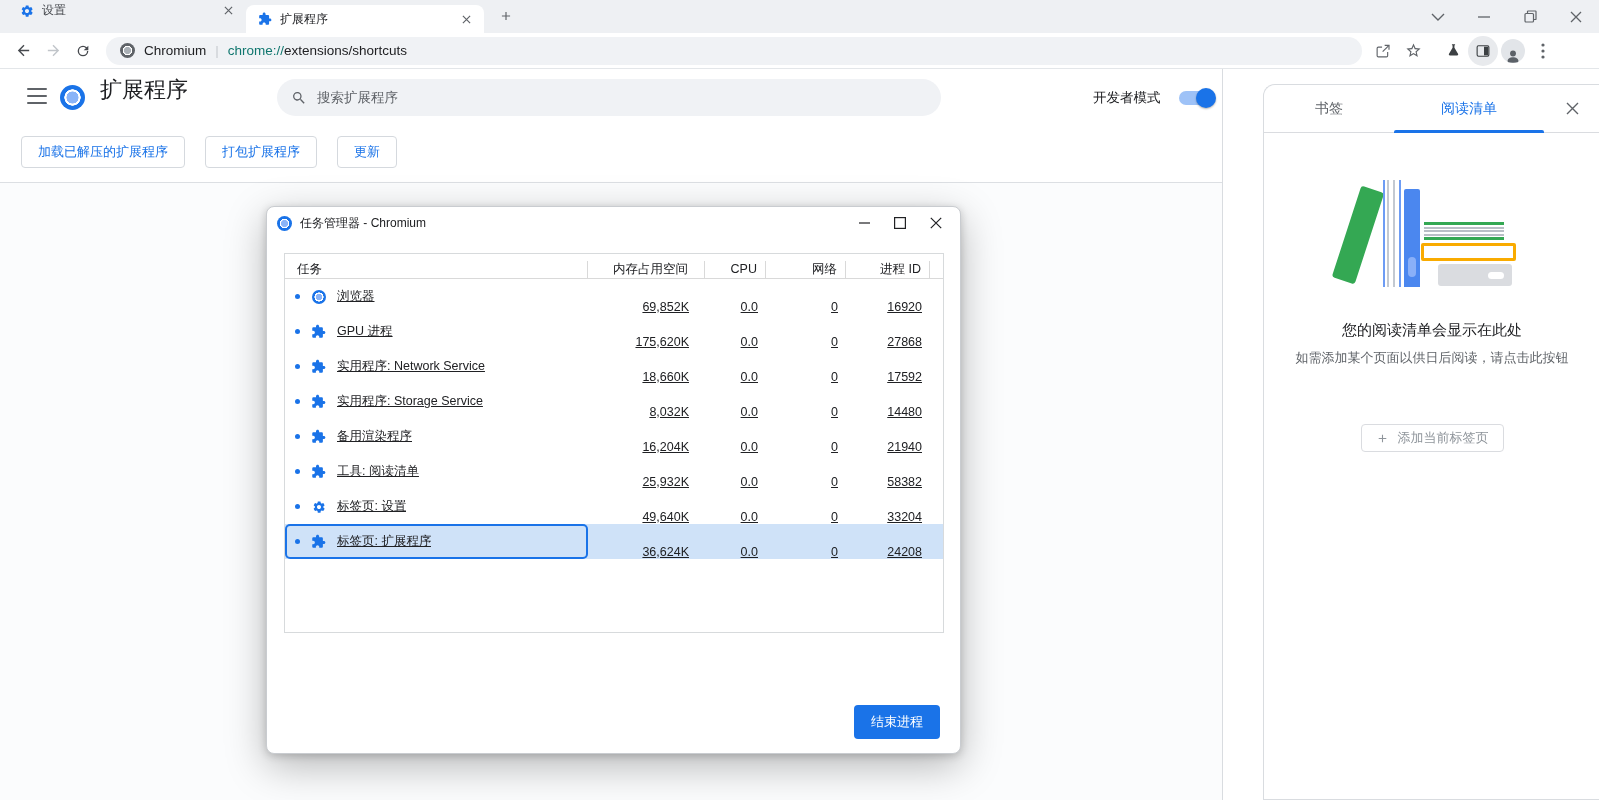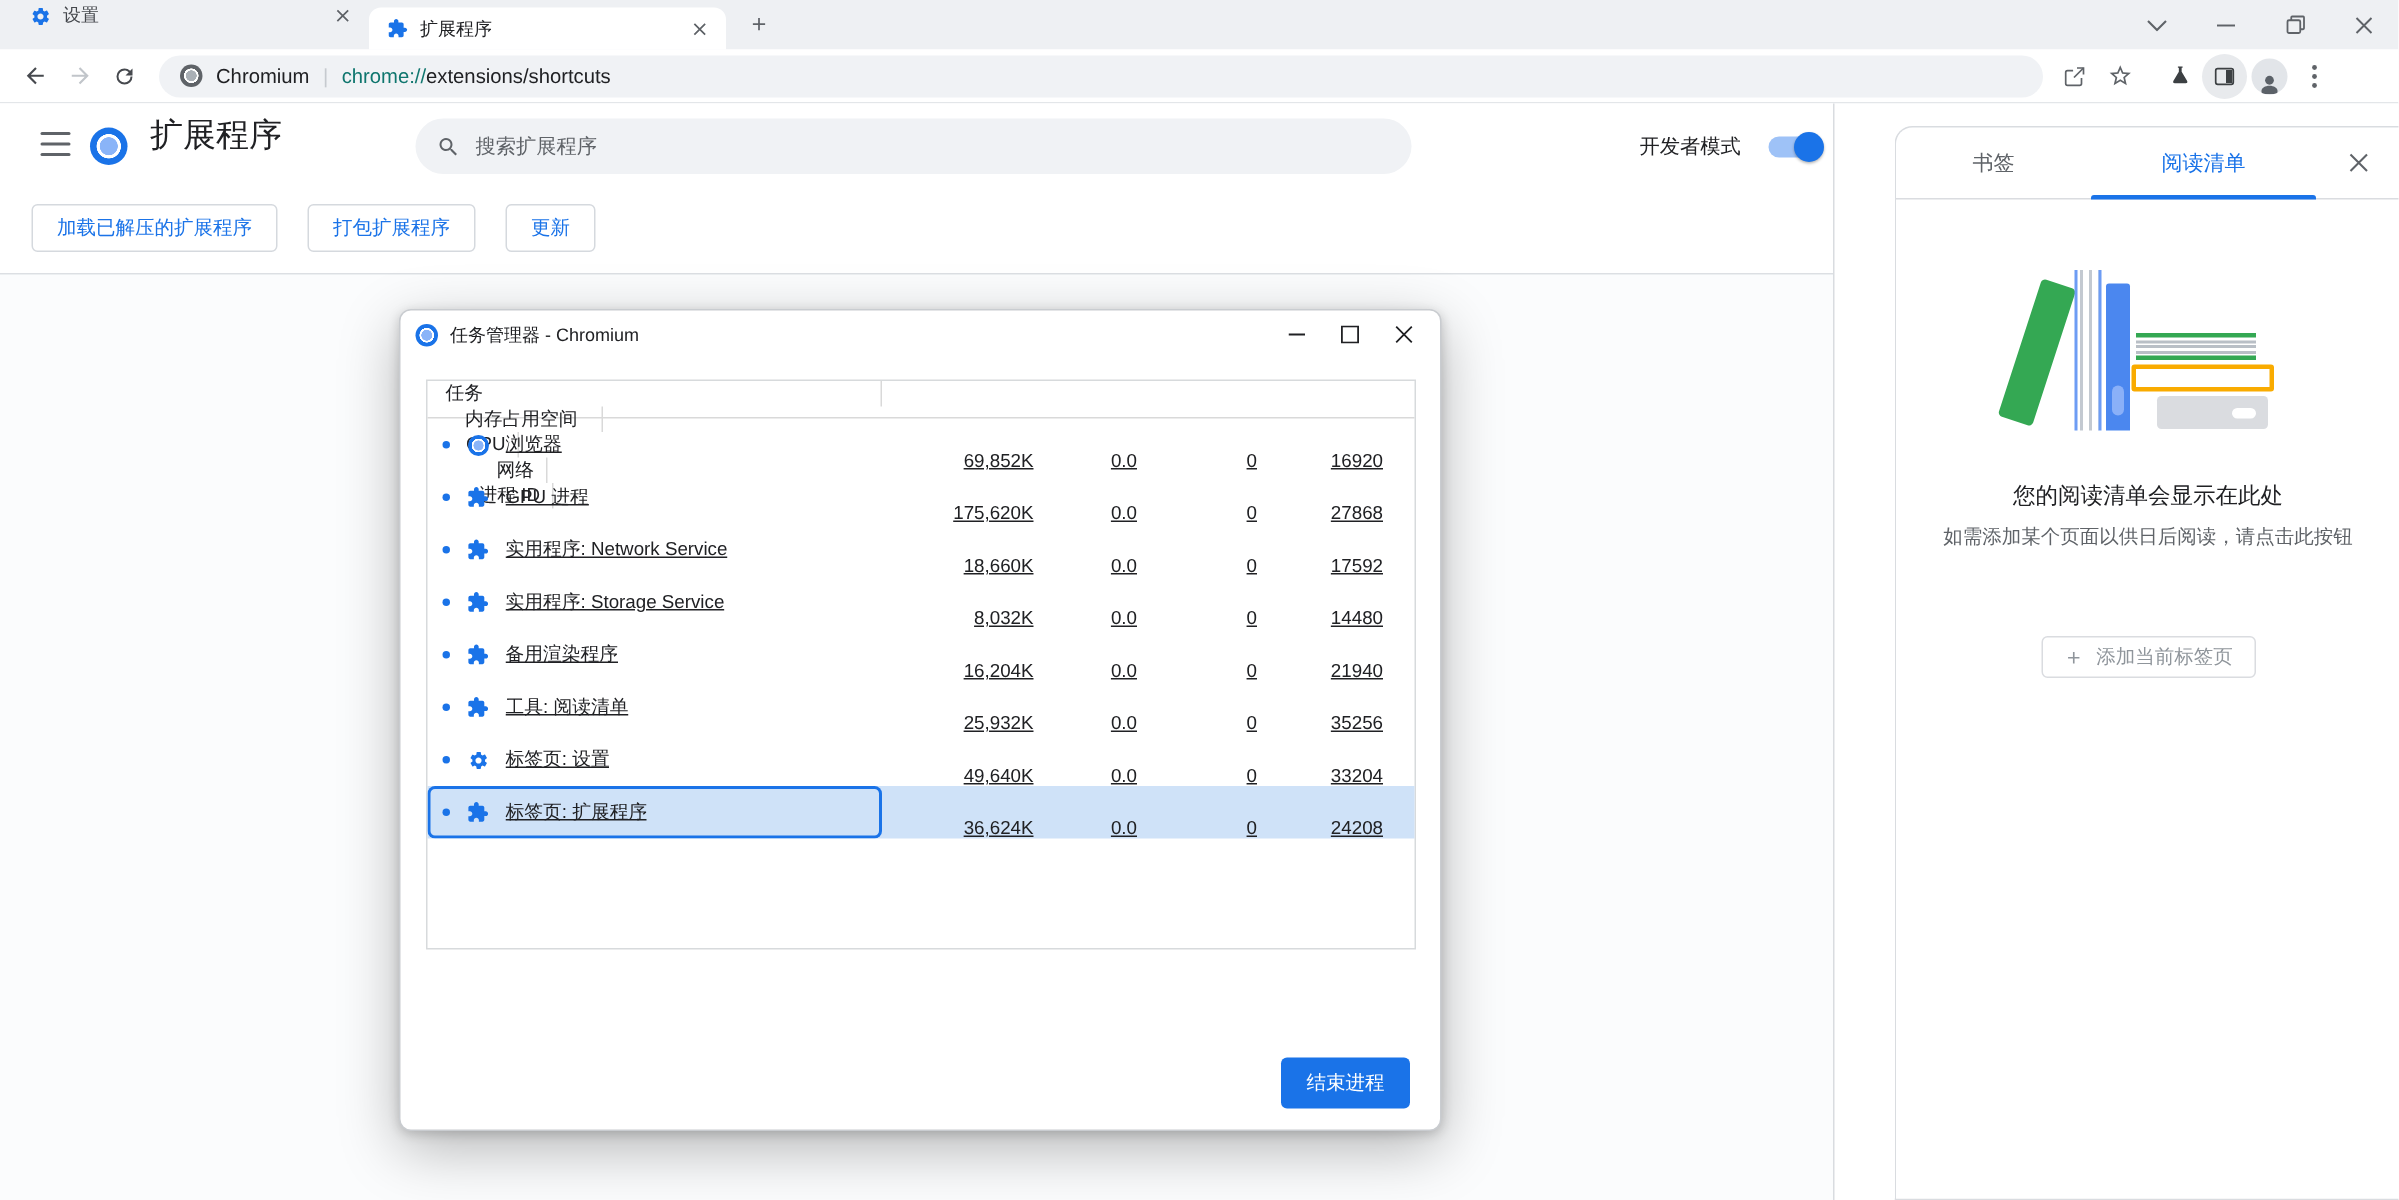--- a/index.html
+++ b/index.html
@@ -50,21 +50,21 @@
   .ext-buttons { position:absolute; left:21px; top:67px; display:flex; gap:20px; }
   .ext-btn { height:32px; padding:0 16px; border:1px solid #d5d9de; border-radius:4px; background:#fff; color:#1a73e8; font-size:13px; display:flex; align-items:center; font-family:inherit; }
 
   
   .dialog { position:absolute; left:266px; top:206px; width:695px; height:548px; background:#fff; border:1px solid #c9ccd0; border-radius:8px; box-shadow:0 12px 40px rgba(0,0,0,.28), 0 2px 8px rgba(0,0,0,.18); z-index:20; }
   .dlg-titlebar { height:32px; display:flex; align-items:center; padding-left:10px; }
   .dlg-title { font-size:12px; margin-left:8px; flex:1; }
   .dlg-controls { display:flex; align-items:center; color:#202124; }
   .dlg-btn { width:36px; height:30px; display:flex; align-items:center; justify-content:center; }
   .tm-table { position:absolute; left:17px; top:46px; width:660px; height:380px; border:1px solid #d7dadc; background:#fff; }
-  .tm-head { display:flex; height:25px; align-items:flex-start; font-size:12.5px; color:#202124; border-bottom:1px solid #d9d9d9;flex-direction:column; }
+  .tm-head { display:flex; height:25px; align-items:flex-end; font-size:12.5px; color:#202124; border-bottom:1px solid #d9d9d9; }
   .tm-head .hcell { height:17px; line-height:17px; border-right:1px solid #d9d9d9; }
   .tm-head .hcell:last-child { border-right:none; }
   .cell-task { width:303px; padding-left:12px; }
   .cell-mem  { width:117px; text-align:right; padding-right:16px; }
   .cell-cpu  { width:61px;  text-align:right; padding-right:8px; }
   .cell-net  { width:80px;  text-align:right; padding-right:8px; }
   .cell-pid  { width:84px;  text-align:right; padding-right:8px; }
   .cell-stub { width:13px; }
   .tm-row { display:flex; align-items:flex-end; height:35px; font-size:12.5px;text-decoration:underline; }
   .tm-row.selected { background:#cfe2f8; }
@@ -379,21 +379,21 @@
             <span class="row-icon">
               <svg width="15" height="15" viewBox="0 0 24 24" fill="#1a73e8">
                 <path d="M20.5 11H19V7c0-1.1-.9-2-2-2h-4V3.5C13 2.12 11.88 1 10.5 1S8 2.12 8 3.5V5H4c-1.1 0-1.99.9-1.99 2v3.8H3.5c1.49 0 2.7 1.21 2.7 2.7s-1.21 2.7-2.7 2.7H2V20c0 1.1.9 2 2 2h3.8v-1.5c0-1.49 1.21-2.7 2.7-2.7 1.49 0 2.7 1.21 2.7 2.7V22H17c1.1 0 2-.9 2-2v-4h1.5c1.38 0 2.5-1.12 2.5-2.5S21.88 11 20.5 11z"></path>
               </svg>
             </span>
             <span class="task-label">工具: 阅读清单</span>
           </div>
           <div class="cell-mem">25,932K</div>
           <div class="cell-cpu">0.0</div>
           <div class="cell-net">0</div>
-          <div class="cell-pid">35256</div>
+          <div class="cell-pid">58382</div>
           <div class="cell-stub"></div>
         </div>
 
         <div class="tm-row">
           <div class="cell-task">
             <span class="row-dot"></span>
             <span class="row-icon">
               <svg width="14" height="14" viewBox="0 0 24 24" fill="#1a73e8">
                 <path d="M19.4 13c.04-.32.06-.66.06-1s-.02-.68-.07-1l2.03-1.58c.18-.14.23-.41.11-.61l-1.92-3.32c-.12-.21-.37-.29-.59-.21l-2.39.96c-.5-.38-1.03-.7-1.62-.94L14.64 2.8c-.03-.24-.24-.41-.48-.41h-3.84c-.24 0-.44.17-.47.41l-.36 2.54c-.59.24-1.13.57-1.62.94l-2.39-.96c-.22-.08-.47 0-.59.21L2.97 8.85c-.12.2-.07.47.11.61l2.03 1.58c-.05.32-.08.66-.08 1s.03.68.08 1l-2.03 1.58c-.18.14-.23.41-.11.61l1.92 3.32c.12.21.37.29.59.21l2.39-.96c.5.38 1.03.7 1.62.94l.36 2.54c.03.24.23.41.47.41h3.84c.24 0 .45-.17.48-.41l.36-2.54c.59-.24 1.12-.57 1.62-.94l2.39.96c.22.08.47 0 .59-.21l1.92-3.32c.12-.2.07-.47-.11-.61L19.4 13zM12 15.5c-1.93 0-3.5-1.57-3.5-3.5s1.57-3.5 3.5-3.5 3.5 1.57 3.5 3.5-1.57 3.5-3.5 3.5z"></path>
               </svg>

